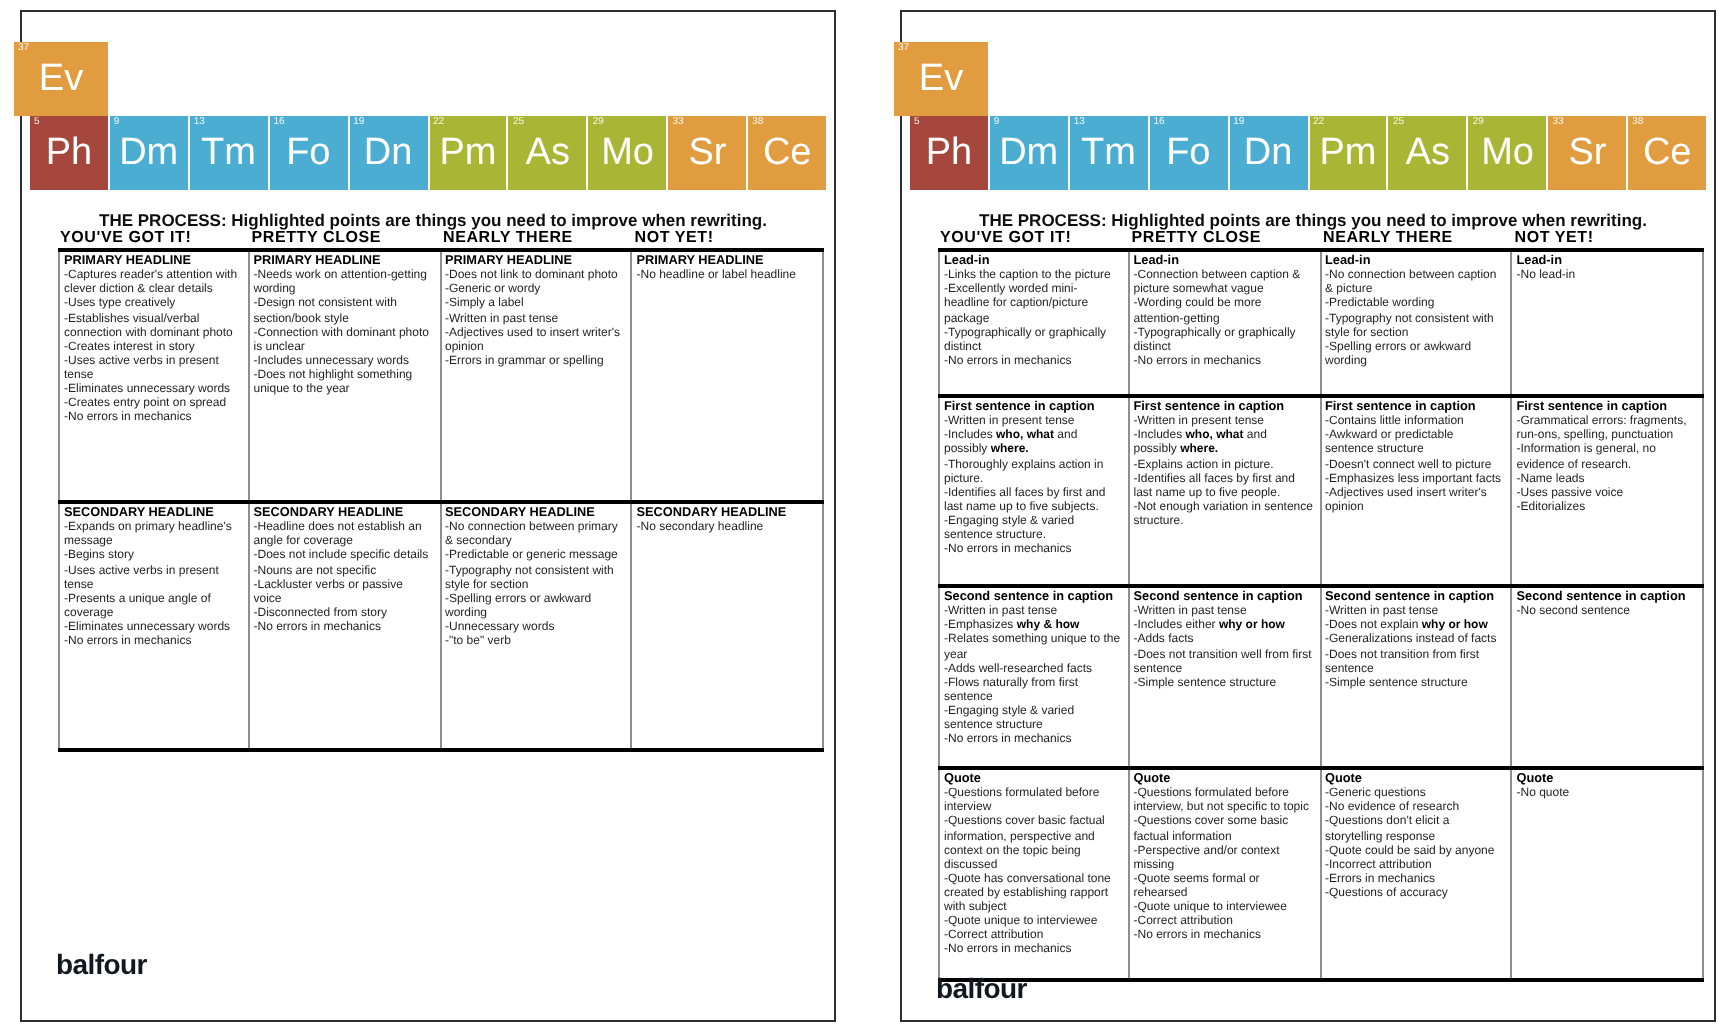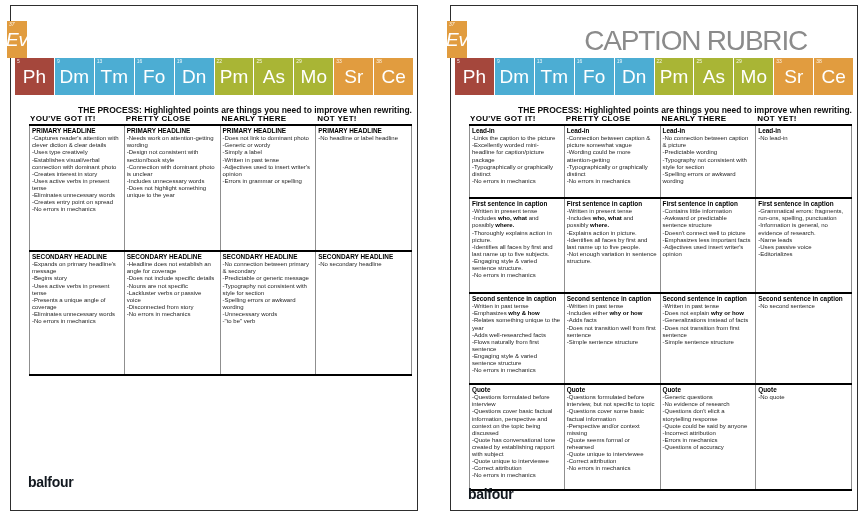--- a/index.html
+++ b/index.html
@@ -14,37 +14,37 @@
   }
   .page-0{left:10px}
   .page-1{left:450px}
 
   
   .page-title{
     position:absolute;top:17px;right:50px;height:36px;line-height:36px;
     font-size:28px;letter-spacing:-1.2px;color:#8b8b8b;white-space:nowrap;
   }
   .ev-tile{
-    position:absolute;top:15px;right:4px;width:20px;height:37px;font-style:italic;
+    position:absolute;top:15px;right:4px;width:47px;height:37px;
   }
   .tiles{
     position:absolute;top:52px;left:4px;right:4px;height:37px;
     display:flex;gap:1px;
   }
   .tile{flex:1;position:relative;height:37px}
   .tile-num{
     position:absolute;top:1px;left:2px;font-size:5px;line-height:5px;
     color:rgba(255,255,255,.9);
   }
   .tile-sym{
     position:absolute;inset:0;display:flex;align-items:center;justify-content:center;
     font-size:19px;color:#ffffff;
   }
   .process{
-    position:absolute;top:99px;left:10px;right:5px;text-align:right;
+    position:absolute;top:99px;left:10px;right:5px;text-align:center;
     font-size:8.5px;font-weight:bold;color:#0d0d0d;white-space:nowrap;
   }
 
   
   .rubric-table{position:absolute;top:107px;left:18px;right:5px}
   .thead{
     display:grid;grid-template-columns:repeat(4,1fr);
     border-bottom:2px solid #000;padding-bottom:1px;
   }
   .col-h{
@@ -205,21 +205,20 @@
             <div class="cell-heading">SECONDARY HEADLINE</div>
             <div class="bullet">No secondary headline</div>
           </div>
         </div>
       </div>
   </div>
   <div class="footer-logo">balfour</div>
 </div>
 
 <div class="page page-1">
-  <div class="page-title">CAPTION RUBRIC</div>
   <div class="ev-tile tile" style="background: rgb(225, 156, 63);">
     <span class="tile-num">37</span>
     <span class="tile-sym">Ev</span>
   </div>
   <div class="tiles">
       <div class="tile" style="background: rgb(165, 71, 60);">
         <span class="tile-num">5</span>
         <span class="tile-sym">Ph</span>
       </div>
       <div class="tile" style="background: rgb(76, 173, 211);">

